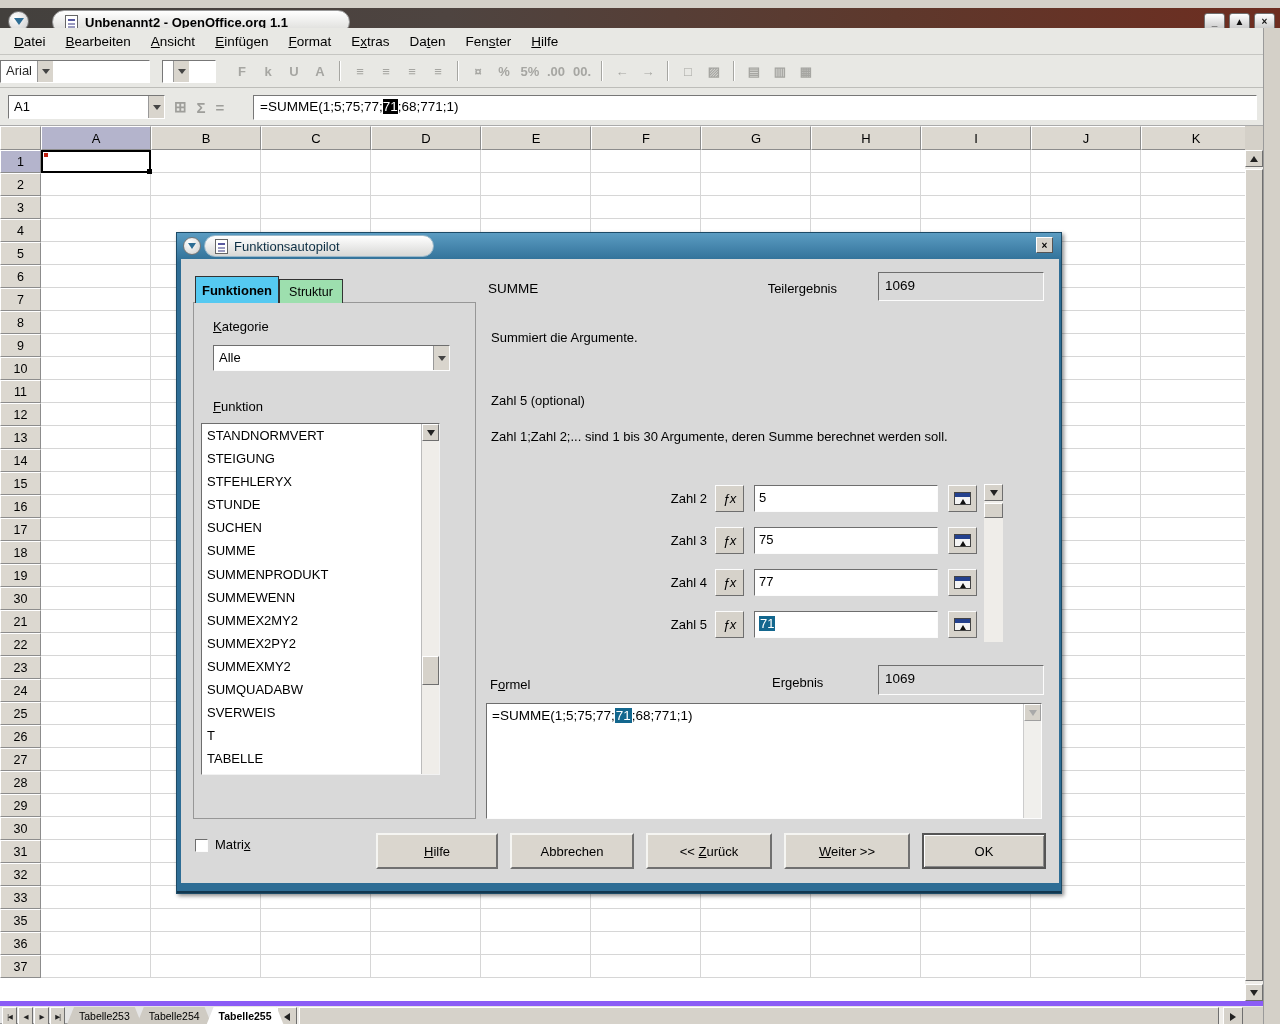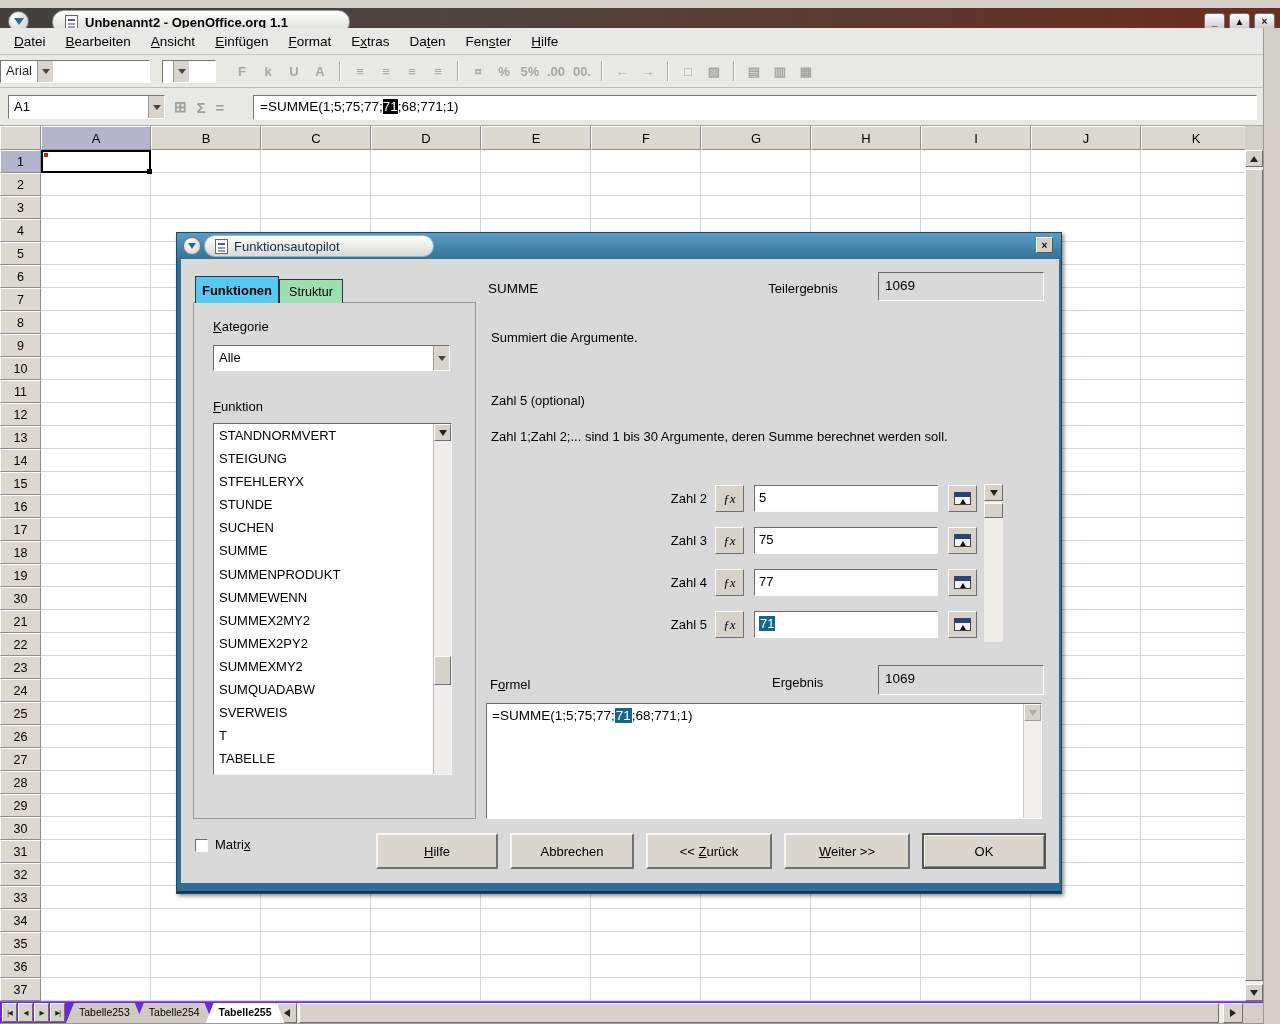--- a/index.html
+++ b/index.html
@@ -81,21 +81,21 @@
   .vscroll .up{top:0}.vscroll .down{bottom:0}
   .vthumb{position:absolute;left:0;top:19px;width:18px;height:812px;background:#d6d2ca;border:1px solid;border-color:#fff #6f6f6f #6f6f6f #fff}
   .tri-u{width:0;height:0;border-left:4px solid transparent;border-right:4px solid transparent;border-bottom:6px solid #222}
   .tri-d{width:0;height:0;border-left:4px solid transparent;border-right:4px solid transparent;border-top:6px solid #222}
   .tri-l{width:0;height:0;border-top:4px solid transparent;border-bottom:4px solid transparent;border-right:6px solid #222}
   .tri-r{width:0;height:0;border-top:4px solid transparent;border-bottom:4px solid transparent;border-left:6px solid #222}
   .right-frame{position:absolute;left:1263px;top:28px;width:17px;height:996px;background:#d4d0c8;border-left:1px solid #9a9a9a}
   .bottom-frame{position:absolute;left:0;top:1023px;width:1263px;height:1px;background:#9a9a9a}
 
   
-  .sheetbar{position:absolute;left:0;top:1001px;width:1263px;height:22px;background:#6d28d9;border-top:1px solid #8b5cf6}
+  .sheetbar{position:absolute;left:0;top:1001px;width:1263px;height:22px;background:#e5e5e5;border-top:5px solid #8b5cf6}
   .sheet-nav{position:absolute;left:2px;top:1px;display:flex;gap:1px}
   .tabnav{width:15px;height:19px;background:#d6d2ca;border:1px solid;border-color:#fff #6f6f6f #6f6f6f #fff;
     font-size:6.5px;display:flex;align-items:center;justify-content:center;color:#222;letter-spacing:-1px}
   .sheet-tabs{position:absolute;left:66px;top:1px;display:flex}
   .stab{height:20px;padding:3px 13px 0 13px;margin-left:-7px;background:#cfcbc3;font-size:10.5px;white-space:nowrap;
     clip-path:polygon(8px 0,calc(100% - 8px) 0,100% 100%,0 100%)}
   .stab.active{background:#ffffff;font-weight:bold;z-index:2}
   .stab:first-child{margin-left:0}
   .sheet-splitter{position:absolute;left:271px;top:1px;width:4px;height:20px;background:#d6d2ca;border:1px solid;border-color:#fff #6f6f6f #6f6f6f #fff}
   .hscroll{position:absolute;left:277px;top:1px;width:966px;height:20px;background:#efede9}
@@ -125,36 +125,36 @@
 
   .tab{position:absolute;border:1px solid #333;border-bottom:none;display:flex;align-items:center;justify-content:center;z-index:3}
   .tab-funktionen{left:18px;top:43px;width:84px;height:27px;background:#55c9f1;font-weight:bold;font-size:13px}
   .tab-struktur{left:102px;top:46px;width:64px;height:24px;background:#9ddfae;font-size:12.5px}
   .left-panel{position:absolute;left:16px;top:69px;width:283px;height:517px;border:1px solid #979797;background:#d9d9d9}
 
   .lbl{position:absolute;font-size:13px;white-space:nowrap}
   .dlg-combo{position:absolute;left:36px;top:112px;width:237px;height:26px}
   .field{display:flex;width:100%;height:100%;background:#fff;border:1px solid;border-color:#6e6e6e #fcfcfc #fcfcfc #6e6e6e}
   .field .cfield{flex:1;padding:4px 5px;font-size:13px}
-  .func-list{position:absolute;left:36px;top:190px;width:239px;height:352px;background:#fff;
+  .func-list{position:absolute;left:24px;top:190px;width:239px;height:352px;background:#fff;
     border:1px solid;border-color:#6e6e6e #f2f2f2 #f2f2f2 #6e6e6e}
   .function-list-items{position:absolute;left:0;top:0;right:18px;bottom:0;overflow:hidden}
   .fitem{height:23.1px;line-height:23px;padding-left:5px;font-size:13px;white-space:nowrap}
   .func-scroll{position:absolute;right:0;top:0;width:18px;height:100%;background:#efede9;border-left:1px solid #bbb}
   .func-thumb{position:absolute;left:0;top:232px;width:17px;height:29px;background:#d6d2ca;border:1px solid;border-color:#fff #6f6f6f #6f6f6f #fff}
 
   .ro-field{position:absolute;background:#d9d9d9;border:1px solid;border-color:#6e6e6e #fcfcfc #fcfcfc #6e6e6e;
     padding:5px 6px;font-size:13.5px}
   .desc-block{position:absolute;font-size:13px;white-space:nowrap}
 
   .arguments{position:absolute;left:450px;top:251px;width:360px}
   .arg-row{display:flex;align-items:center;height:28px;margin-bottom:14px}
   .arg-label{width:80px;text-align:right;margin-right:8px;font-size:13px}
   .fx-btn{width:29px;height:27px;margin-right:10px;background:#d6d2ca;border:1px solid;border-color:#fcfcfc #6e6e6e #6e6e6e #fcfcfc;
-    font-family:Liberation Serif, serif;font-style:italic;font-size:13px;line-height:1}
+    font-family:Liberation Sans, sans-serif;font-style:italic;font-size:13px;line-height:1}
   .arg-input{width:184px;height:27px;margin-right:10px;background:#fff;border:1px solid;border-color:#6e6e6e #fcfcfc #fcfcfc #6e6e6e;
     padding:4px 4px;font-size:13px}
   .sel-teal{background:#13678e;color:#fff;padding:0 1px}
   .shrink-btn{width:29px;height:27px;background:#d6d2ca;border:1px solid;border-color:#fcfcfc #6e6e6e #6e6e6e #fcfcfc;
     display:flex;align-items:center;justify-content:center}
   .shrink-ico{width:17px;height:13px;border:1px solid #444;background:#f4f4f4;position:relative;display:block}
   .shrink-ico::before{content:"";position:absolute;left:0;top:0;width:100%;height:4px;background:#24418e}
   .shrink-ico::after{content:"";position:absolute;left:5px;top:6px;width:0;height:0;
     border-left:3px solid transparent;border-right:3px solid transparent;border-bottom:5px solid #111}
   .args-scroll{position:absolute;left:807px;top:251px;width:19px;height:158px;background:#efede9}
@@ -731,34 +731,20 @@
       <div class="gcell"></div>
       <div class="gcell"></div>
       <div class="gcell"></div>
       <div class="gcell"></div>
       <div class="gcell"></div>
       <div class="gcell"></div>
       <div class="gcell"></div>
     </div>
     <div class="grow">
       <div class="rowhead">33</div>
-      <div class="gcell"></div>
-      <div class="gcell"></div>
-      <div class="gcell"></div>
-      <div class="gcell"></div>
-      <div class="gcell"></div>
-      <div class="gcell"></div>
-      <div class="gcell"></div>
-      <div class="gcell"></div>
-      <div class="gcell"></div>
-      <div class="gcell"></div>
-      <div class="gcell"></div>
-    </div>
-    <div class="grow">
-      <div class="rowhead">34</div>
       <div class="gcell"></div>
       <div class="gcell"></div>
       <div class="gcell"></div>
       <div class="gcell"></div>
       <div class="gcell"></div>
       <div class="gcell"></div>
       <div class="gcell"></div>
       <div class="gcell"></div>
       <div class="gcell"></div>
       <div class="gcell"></div>
@@ -896,21 +882,21 @@
           <span class="tri-u"></span>
         </div>
       <div class="func-thumb"></div>
       <div class="sbtn down" style="width:17px">
           <span class="tri-d"></span>
         </div>
     </div>
   </div>
 
   <span class="lbl" style="left:311px;top:48px;font-size:13.5px">SUMME</span>
-  <span class="lbl" style="left:560px;top:48px;width:132px;text-align:center">Teilergebnis</span>
+  <span class="lbl" style="left:528px;top:48px;width:132px;text-align:right">Teilergebnis</span>
   <div class="ro-field" style="left:701px;top:39px;width:166px;height:29px">1069</div>
 
   <span class="desc-block" style="left:314px;top:97px">Summiert die Argumente.</span>
   <span class="desc-block" style="left:314px;top:160px">Zahl 5 (optional)</span>
   <span class="desc-block" style="left:314px;top:196px">Zahl 1;Zahl 2;... sind 1 bis 30 Argumente, deren Summe berechnet werden soll.</span>
 
   <div class="arguments">
       <div class="arg-row">
         <span class="arg-label">Zahl 2</span>
         <button class="fx-btn">ƒx</button>

